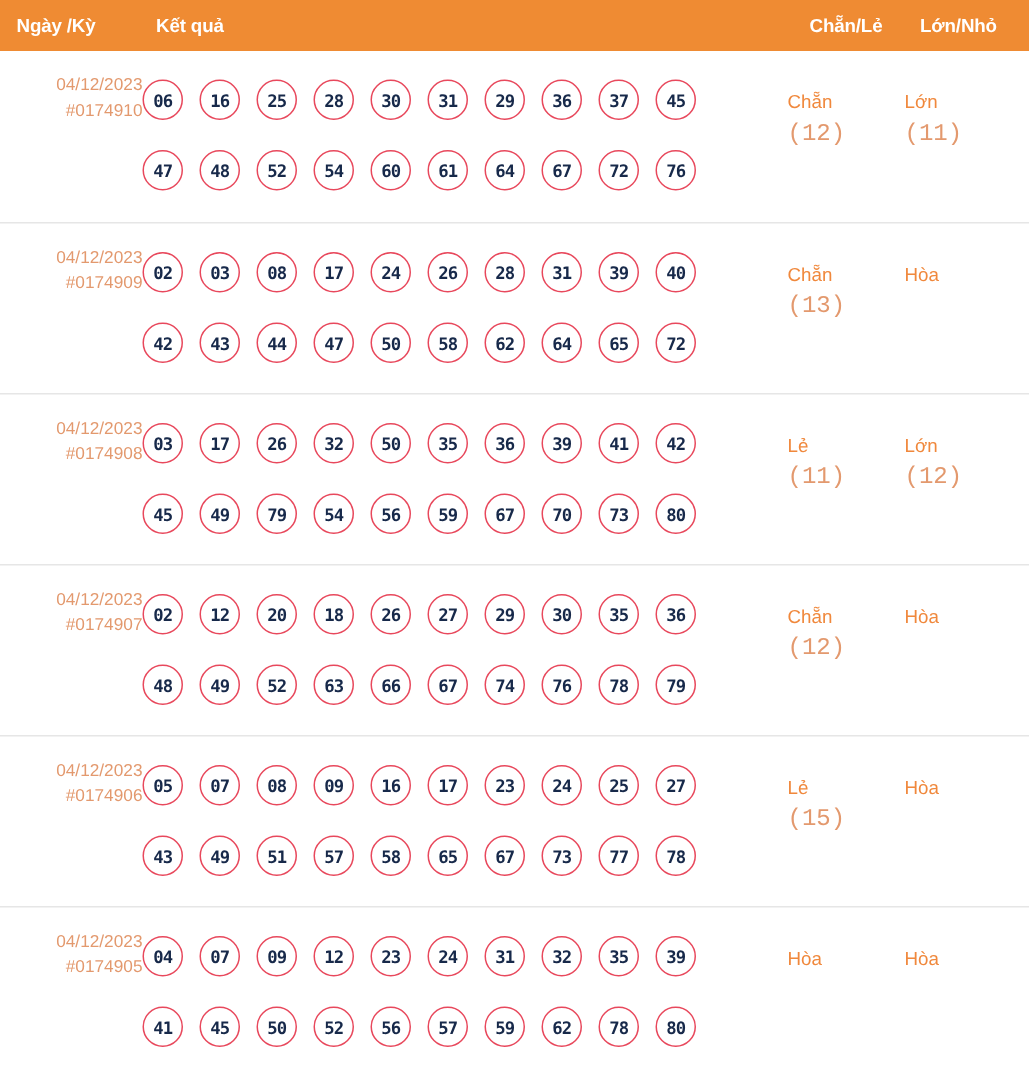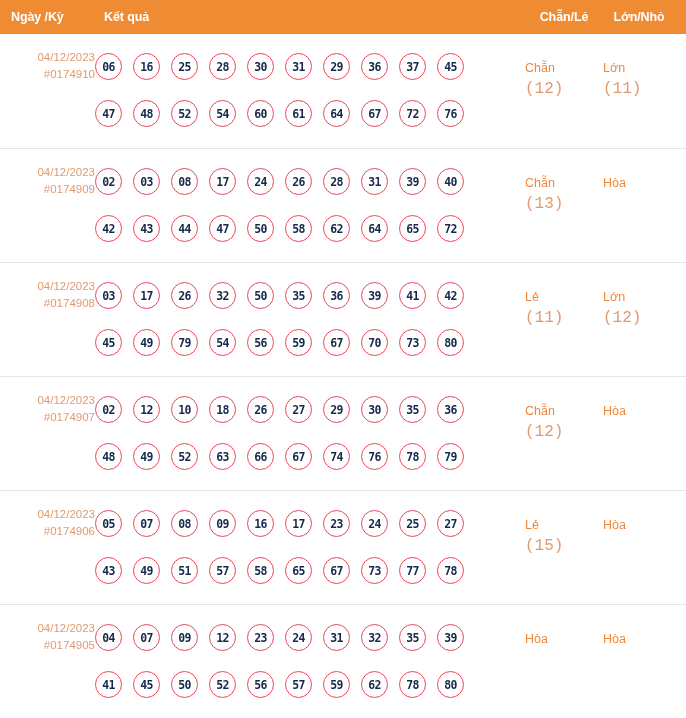--- a/index.html
+++ b/index.html
@@ -243,21 +243,21 @@
       </div>
       <div class="trow">
         <div class="td-date">
           <div>04/12/2023</div>
           <div>#0174907</div>
         </div>
         <div class="td-result">
           <div class="ball-line">
             <div class="ball">02</div>
             <div class="ball">12</div>
-            <div class="ball">10</div>
+            <div class="ball">20</div>
             <div class="ball">18</div>
             <div class="ball">26</div>
             <div class="ball">27</div>
             <div class="ball">29</div>
             <div class="ball">30</div>
             <div class="ball">35</div>
             <div class="ball">36</div>
           </div>
           <div class="ball-line">
             <div class="ball">48</div>

